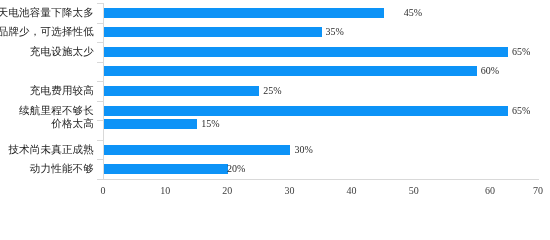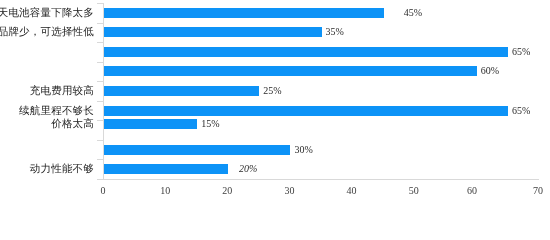--- a/index.html
+++ b/index.html
@@ -117,20 +117,21 @@
           <div class="cat-label">冬天电池容量下降太多</div>
           <div class="bar" style="width: 279.643px; background: rgb(13, 147, 247);"></div>
           <div class="bar-value" style="left: 387.643px; margin-left: 16px;">45%</div>
         </div>
         <div class="row" style="top: 22.5556px; height: 19.5556px;">
           <div class="cat-label">品牌少，可选择性低</div>
           <div class="bar" style="width: 217.5px; background: rgb(13, 147, 247);"></div>
           <div class="bar-value" style="left: 325.5px;">35%</div>
         </div>
         <div class="row" style="top: 42.1111px; height: 19.5556px;">
+          <div class="cat-label">充电设施太少</div>
           <div class="bar" style="width: 403.929px; background: rgb(13, 147, 247);"></div>
           <div class="bar-value" style="left: 511.929px;">65%</div>
         </div>
         <div class="row" style="top: 61.6667px; height: 19.5556px;">
           <div class="bar" style="width: 372.857px; background: rgb(13, 147, 247);"></div>
           <div class="bar-value" style="left: 480.857px;">60%</div>
         </div>
         <div class="row" style="top: 81.2222px; height: 19.5556px;">
           <div class="cat-label">充电费用较高</div>
           <div class="bar" style="width: 155.357px; background: rgb(13, 147, 247);"></div>
@@ -140,27 +141,28 @@
           <div class="cat-label">续航里程不够长</div>
           <div class="bar" style="width: 403.929px; background: rgb(13, 147, 247);"></div>
           <div class="bar-value" style="left: 511.929px;">65%</div>
         </div>
         <div class="row" style="top: 114px; height: 19.5556px;">
           <div class="cat-label">价格太高</div>
           <div class="bar" style="width: 93.2143px; background: rgb(13, 147, 247);"></div>
           <div class="bar-value" style="left: 201.214px;">15%</div>
         </div>
         <div class="row" style="top: 139.889px; height: 19.5556px;">
+          <div class="cat-label">技术尚未真正成熟</div>
           <div class="bar" style="width: 186.429px; background: rgb(13, 147, 247);"></div>
           <div class="bar-value" style="left: 294.429px;">30%</div>
         </div>
         <div class="row" style="top: 159.444px; height: 19.5556px;">
           <div class="cat-label">动力性能不够</div>
           <div class="bar" style="width: 124.286px; background: rgb(13, 147, 247);"></div>
-          <div class="bar-value" style="left: 239px; font-style: italic;">20%</div>
+          <div class="bar-value" style="left: 227px;">20%</div>
         </div>
       </div>
     <div id="yticks">
         <div class="y-tick" style="top: 3px; background: rgb(217, 217, 217);"></div>
         <div class="y-tick" style="top: 22.5556px; background: rgb(217, 217, 217);"></div>
         <div class="y-tick" style="top: 42.1111px; background: rgb(217, 217, 217);"></div>
         <div class="y-tick" style="top: 61.6667px; background: rgb(217, 217, 217);"></div>
         <div class="y-tick" style="top: 81.2222px; background: rgb(217, 217, 217);"></div>
         <div class="y-tick" style="top: 100.778px; background: rgb(217, 217, 217);"></div>
         <div class="y-tick" style="top: 120.333px; background: rgb(217, 217, 217);"></div>
@@ -168,18 +170,18 @@
         <div class="y-tick" style="top: 159.444px; background: rgb(217, 217, 217);"></div>
         <div class="y-tick" style="top: 179px; background: rgb(217, 217, 217);"></div>
       </div>
     <div id="xticks">
         <div class="x-tick-label" style="left: 103px;">0</div>
         <div class="x-tick-label" style="left: 165.143px;">10</div>
         <div class="x-tick-label" style="left: 227.286px;">20</div>
         <div class="x-tick-label" style="left: 289.429px;">30</div>
         <div class="x-tick-label" style="left: 351.571px;">40</div>
         <div class="x-tick-label" style="left: 413.714px;">50</div>
-        <div class="x-tick-label" style="left: 472px;">60</div>
+        <div class="x-tick-label" style="left: 490px;">60</div>
         <div class="x-tick-label" style="left: 538px;">70</div>
       </div>
 
   </div>
 </div>
 
 </body></html>

